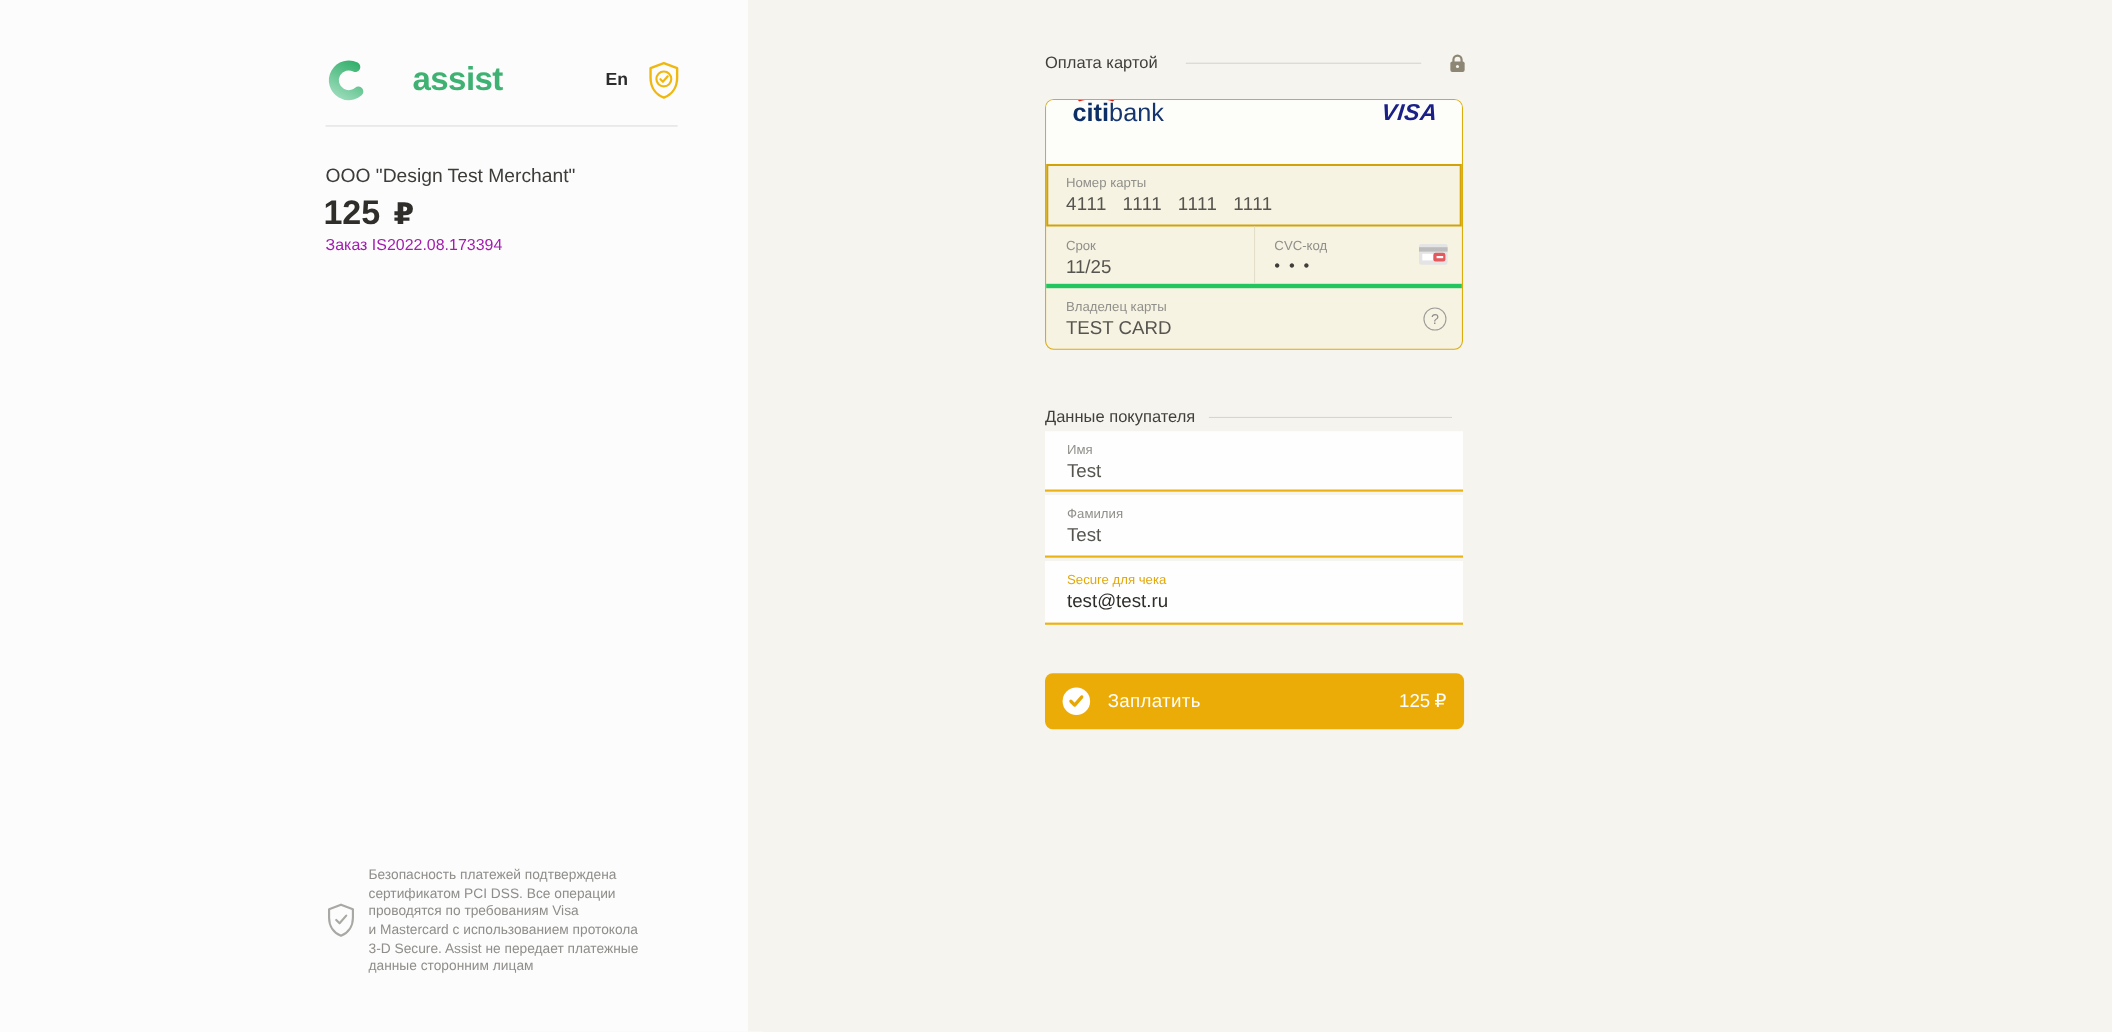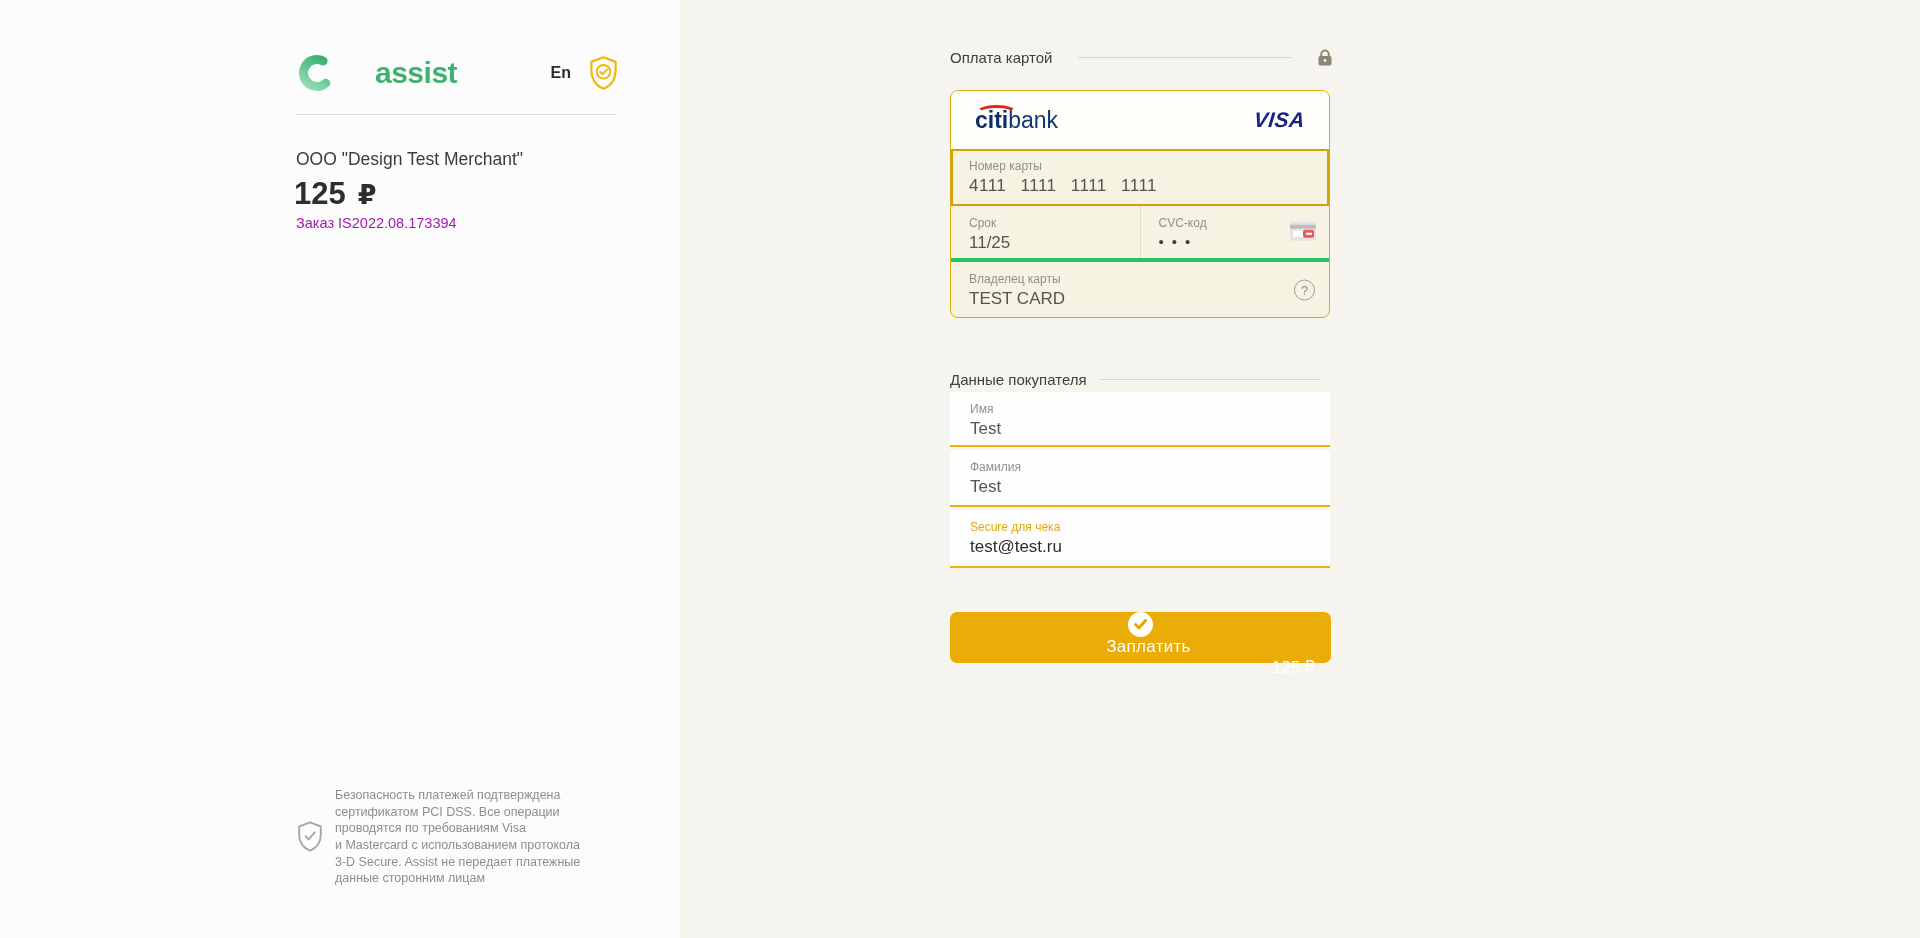--- a/index.html
+++ b/index.html
@@ -23,21 +23,21 @@
   .security p { font-size:12.5px; line-height:1.33; color:#8f8e8a; white-space:pre-line; }
 
   
   .sec-head { position:absolute; left:950px; width:382px; height:18px; display:flex; align-items:center; }
   .sec-head.payment { top:48px;gap:14px; }
   .sec-head.customer { top:370px; }
   .sec-title { font-size:15px; color:#403f3b; white-space:nowrap; }
   .sec-line { flex:1; height:1px; background:#d8d5cc; margin:0 12px; }
 
   .card-panel { position:absolute; left:950px; top:90px; width:380px; height:228px; border:1px solid #dcab0c; border-radius:8px; background:#f7f3e3; overflow:hidden; }
-  .card-head { height:58px; background:#fdfdfa; display:flex; align-items:center; justify-content:space-between; padding:0 24px; }
+  .card-head { height:58px; background:#fdfdfa; display:flex; justify-content:space-between; padding:0 24px; }
   .citibank { position:relative; font-size:23px; color:#16356e; line-height:1; }
   .citibank .citi { font-weight:700; color:#0e2f66; }
   .citibank .bank { font-weight:400; }
   .citi-arc { position:absolute; left:1px; top:-4px; width:41px; height:16px; border:3px solid transparent; border-top-color:#e1251b; border-radius:50%; }
   .visa { font-size:21px; font-weight:700; font-style:italic; color:#1b2087; transform:skewX(-6deg); letter-spacing:0.5px; }
 
   .f-label { display:block; font-size:12px; color:#90908b; margin-bottom:3px; }
   .f-input { display:block; width:95%; border:none; outline:none; background:transparent; font-family:inherit; font-size:17px; color:#55544e; padding:0; }
   .row-number { height:57px; padding:10px 12px 0 18px; box-shadow:inset 0 0 0 2px #d2a308; }
   .card-number-input { word-spacing:9px; letter-spacing:0.5px; }
@@ -55,21 +55,21 @@
 
   .help-icon { position:absolute; right:14px; top:50%; transform:translateY(-50%); width:21px; height:21px; border:1.5px solid #9d9c97; border-radius:50%; color:#8e8d88; font-size:13px; display:flex; align-items:center; justify-content:center; cursor:pointer; }
 
   .cfield { position:absolute; left:950px; width:380px; background:#fefefe; border-bottom:2px solid #eab212; padding:10px 0 0 20px; }
   .cfield.fn { top:392px; height:55px; }
   .cfield.ln { top:450px; height:57px; }
   .cfield.em { top:510px; height:58px; }
   .cfield.em .f-label { color:#e3a80a; }
   .cfield.em .f-input { color:#2e2d29; }
 
-  .pay-btn { position:absolute; left:950px; top:612px; width:381px; height:51px; background:#ecac08; border:none; border-radius:7px; display:flex; align-items:center; padding:0 16px; cursor:pointer; font-family:inherit;flex-direction:column; }
+  .pay-btn { position:absolute; left:950px; top:612px; width:381px; height:51px; background:#ecac08; border:none; border-radius:7px; display:flex; align-items:center; padding:0 16px; cursor:pointer; font-family:inherit; }
   .btn-check { width:25px; height:25px; background:#ffffff; border-radius:50%; display:flex; align-items:center; justify-content:center; flex:0 0 auto; }
   .btn-label { font-size:17px; color:#fdfdfc; margin-left:16px; letter-spacing:0.3px; }
   .btn-amount { margin-left:auto; font-size:17px; color:#fdfdfc; display:flex; align-items:baseline; gap:4px; }
 </style>
 </head>
 <body>
 
 <div class="page">
 
   <div class="left-panel">

